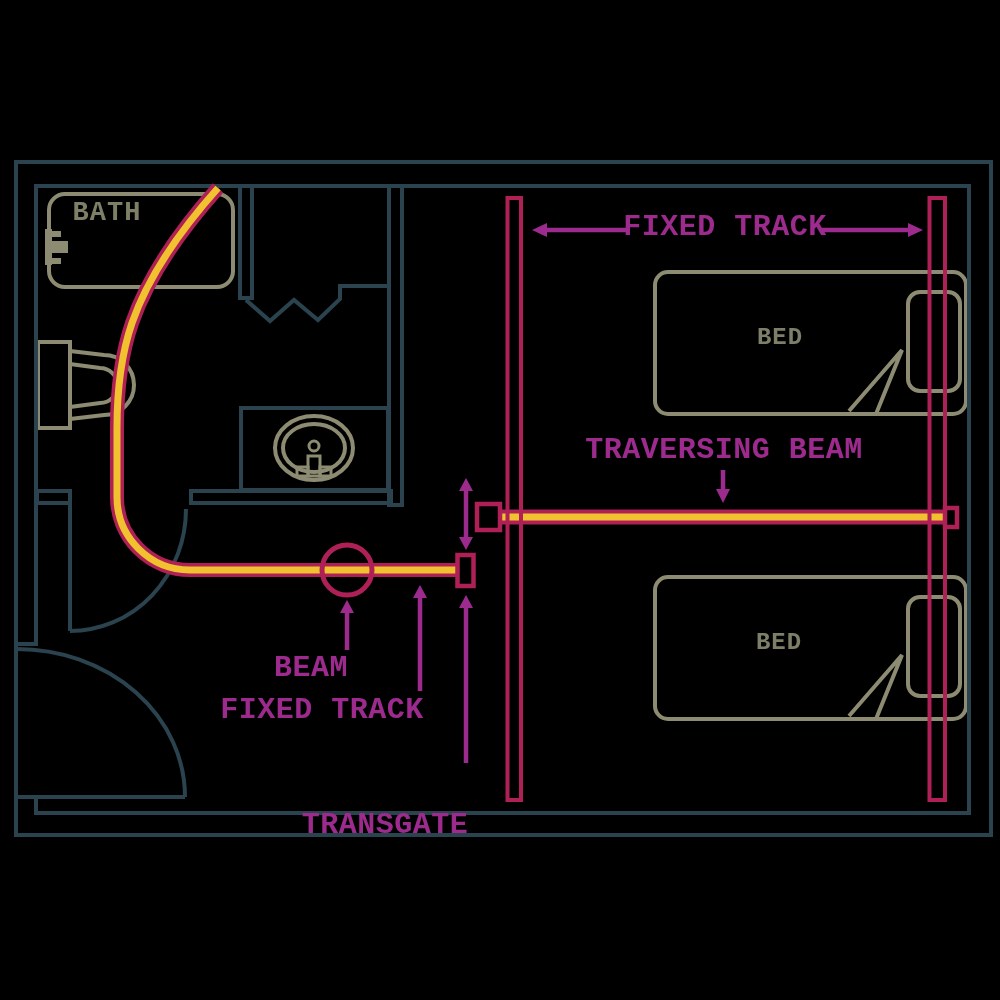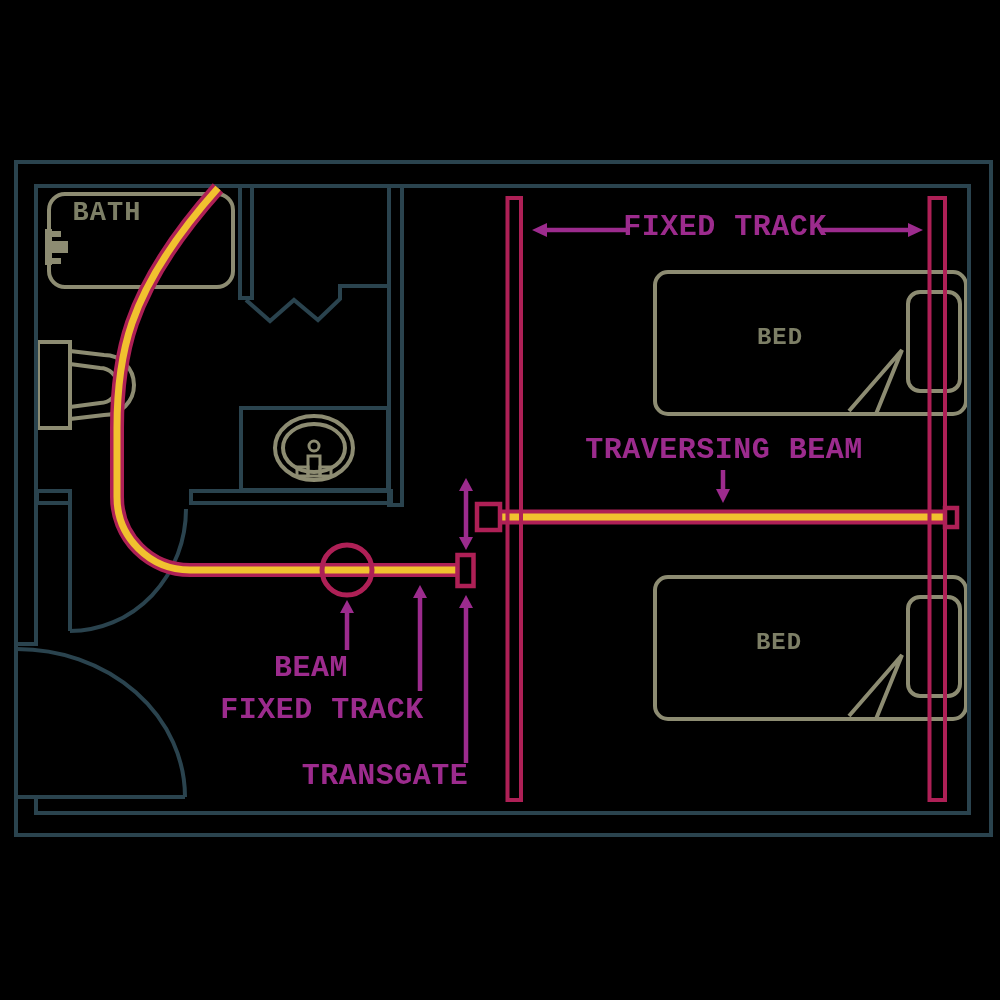--- a/index.html
+++ b/index.html
@@ -135,14 +135,14 @@
   <div class="lbl lbl-gray" style="left:107px;top:200px;font-size:27px;">BATH</div>
   <div class="lbl lbl-gray" style="left:780px;top:326px;">BED</div>
   <div class="lbl lbl-gray" style="left:779px;top:631px;">BED</div>
 
   <div class="lbl lbl-purple" style="left:724px;top:435px;">TRAVERSING BEAM</div>
   <div class="lbl lbl-purple" style="left:725px;top:212px;">FIXED TRACK</div>
   <div class="lbl lbl-purple" style="left:311px;top:653px;">BEAM</div>
   <div class="lbl lbl-purple lbl-center" style="left:322px;top:695px;line-height:30px;">
     <div>FIXED TRACK</div>
   </div>
-  <div class="lbl lbl-purple" style="left:385px;top:761px;">TRANSGATE</div>
+  <div class="lbl lbl-purple" style="left:385px;top:810px;">TRANSGATE</div>
 </div>
 
 </body></html>

